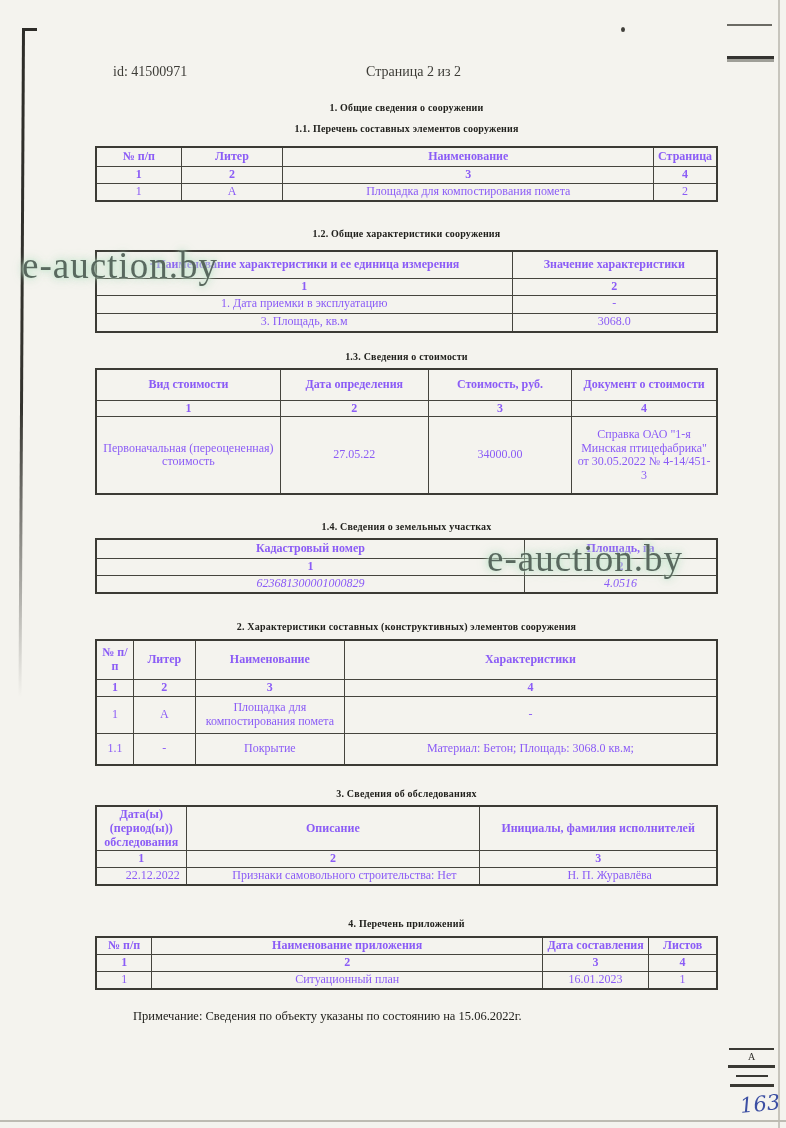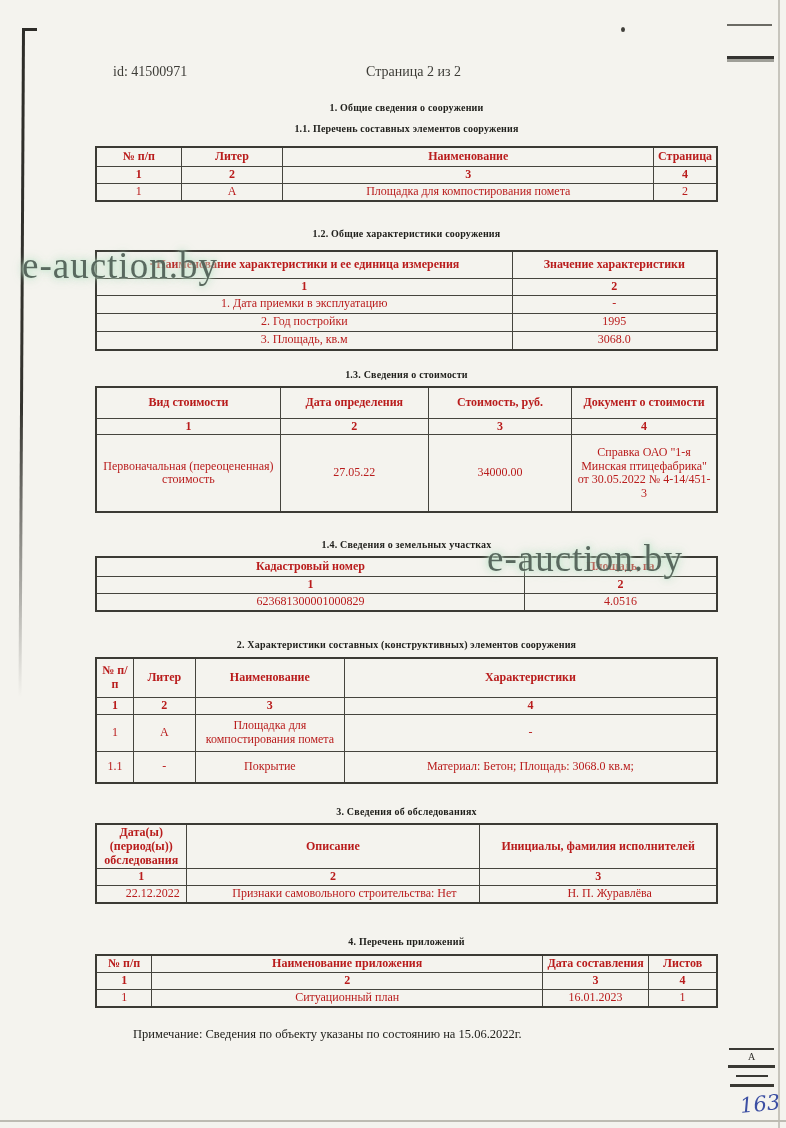--- a/index.html
+++ b/index.html
@@ -32,33 +32,33 @@
   .content { position:absolute; left:95px; top:0; width:623px; }
   .header-row { position:relative; margin-top:64px; height:11px; font-size:14px; color:#3c3b36; }
   .doc-id { position:absolute; left:18px; top:0; }
   .page-label { position:absolute; left:calc(50% + 7px); top:0; transform:translateX(-50%); white-space:nowrap; }
   .sec-title { text-align:center; font-weight:bold; font-size:10px; line-height:15px; letter-spacing:.2px; }
   .mt-a { margin-top:25px; } .mt-b { margin-top:6px; }  .mt-c { margin-top:24px; }
   .mt-d { margin-top:16px; } .mt-e { margin-top:20px; } .mt-f { margin-top:30px; }
   
   table.doc-table {
     border-collapse:collapse; width:100%; table-layout:fixed;
-    font-size:12px; color:#b91c1c; border:2px solid #3b3a34;
+    font-size:12px; color:#8b5cf6; border:2px solid #3b3a34;
   }
   table.doc-table td {
     border:1px solid #45443d; text-align:center; vertical-align:middle;
     padding:1px 3px; line-height:1.15; overflow:hidden;
   }
   tr.hdr td { font-weight:bold; }
   tr.numrow td { font-weight:bold; height:13px; }
   td.al { text-align:left; padding-left:5px; }
   .t11 { margin-top:10px; } .t11 tr.hdr td { height:16px; } .t11 tr.data td { height:14px; }
   .t12 { margin-top:9px; }  .t12 tr.hdr td { height:24px; } .t12 tr.data td { height:15px; }
   .t13 { margin-top:4px; }  .t13 tr.hdr td { height:28px; } .t13 tr.data td { height:74px; }
-  .t14 { margin-top:4px; }  .t14 tr.hdr td { height:16px; } .t14 tr.data td { height:14px; }
+  .t14 { margin-top:4px; }  .t14 tr.hdr td { height:16px; } .t14 tr.data td { height:14px;font-style:italic; }
   .t2  { margin-top:5px; }  .t2 tr.hdr td { height:36px; }
   .t2 tr.data-1 td { height:34px; } .t2 tr.data-2 td { height:28px; }
   .t3  { margin-top:4px; }  .t3 tr.hdr td { height:40px; } .t3 tr.data td { height:14px;padding-left:26px; }
   .t4  { margin-top:5px; }  .t4 tr.hdr td { height:14px; } .t4 tr.data td { height:14px; }
   .note-line { margin-top:19px; padding-left:38px; font-size:12.5px; }
   
   .stamp { position:absolute; left:728px; top:1048px; width:47px; }
   .stamp-line { height:2px; background:#3a3934; margin:0 auto; }
   .stamp-line.l1 { width:45px; }
   .stamp-line.l2 { width:47px; height:3px; margin-top:2px; }
@@ -136,24 +136,20 @@
       </tr>
       <tr class="numrow">
         <td>1</td>
         <td>2</td>
       </tr>
       <tr class="data">
         <td class="al">1. Дата приемки в эксплуатацию</td>
         <td>-</td>
       </tr>
       <tr class="data">
-        <td class="al">2. Год постройки</td>
-        <td>1995</td>
-      </tr>
-      <tr class="data">
         <td class="al">3. Площадь, кв.м</td>
         <td>3068.0</td>
       </tr>
     </tbody>
       </table>
 
     <div class="sec-title mt-d">1.3. Сведения о стоимости</div>
 
     <table class="doc-table t13">
       <colgroup>

